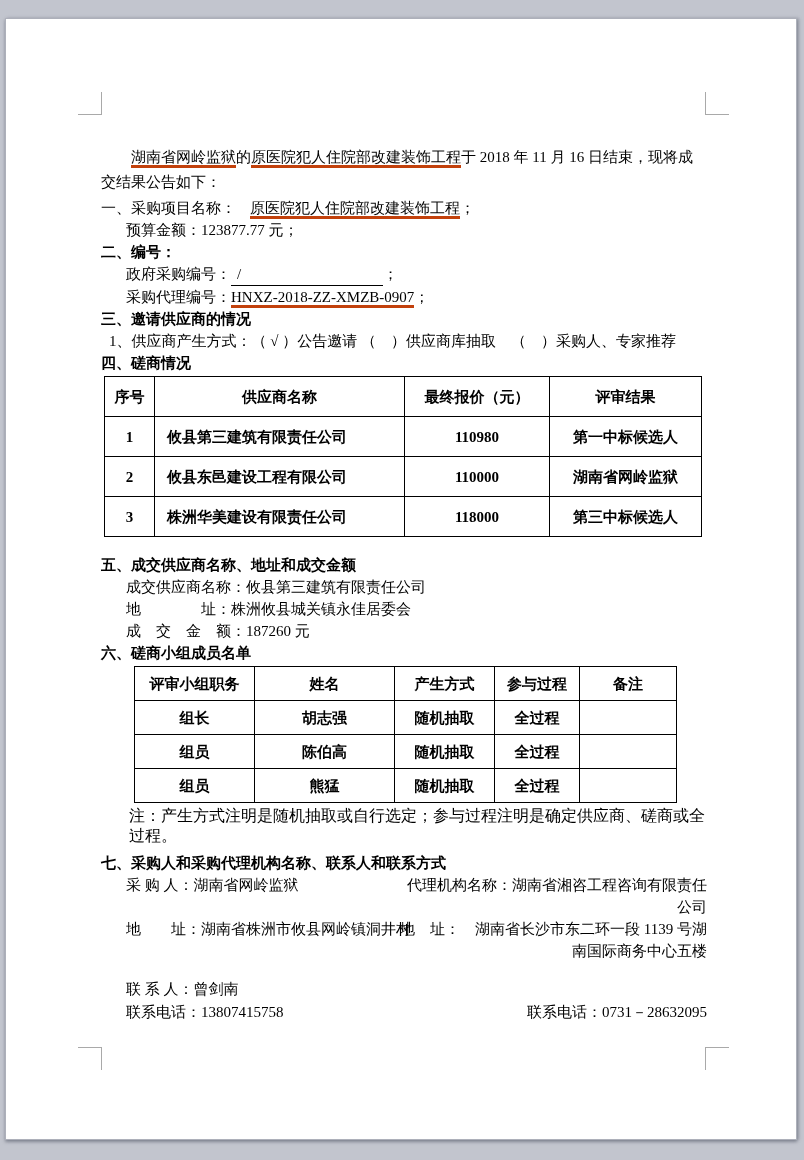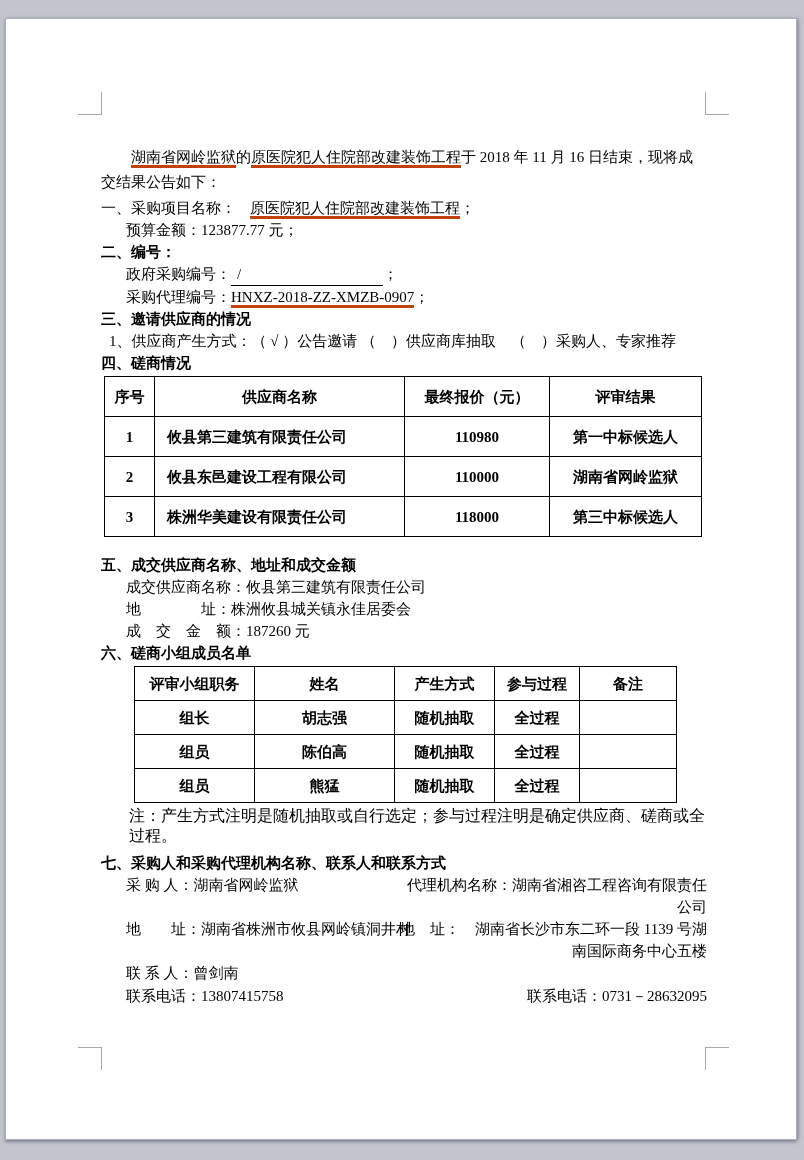--- a/index.html
+++ b/index.html
@@ -60,21 +60,21 @@
   .t1 th{height:39px;}
   .t1 td{height:39px;}
   .t1 td.l{text-align:left;padding-left:12px;}
   .t2 th{height:33px;}
   .t2 td{height:33px;}
   .note{margin-left:28px;margin-top:3px;line-height:20px;font-size:16px;}
   .gap-top{margin-top:6px;}
   .row7{display:flex;align-items:flex-start;}
   .col7l{width:273px;margin-left:25px;flex:none;line-height:23px;white-space:nowrap;}
   .col7r{flex:1;line-height:22px;text-align:right;}
-  .row7.gap{margin-top:0;}
+  .row7.gap{margin-top:16px;}
   .h{font-weight:bold;}
 </style>
 </head>
 <body>
 
 <div class="page">
   <div class="crop tl"></div>
   <div class="crop tr"></div>
   <div class="crop bl"></div>
   <div class="crop br"></div>

